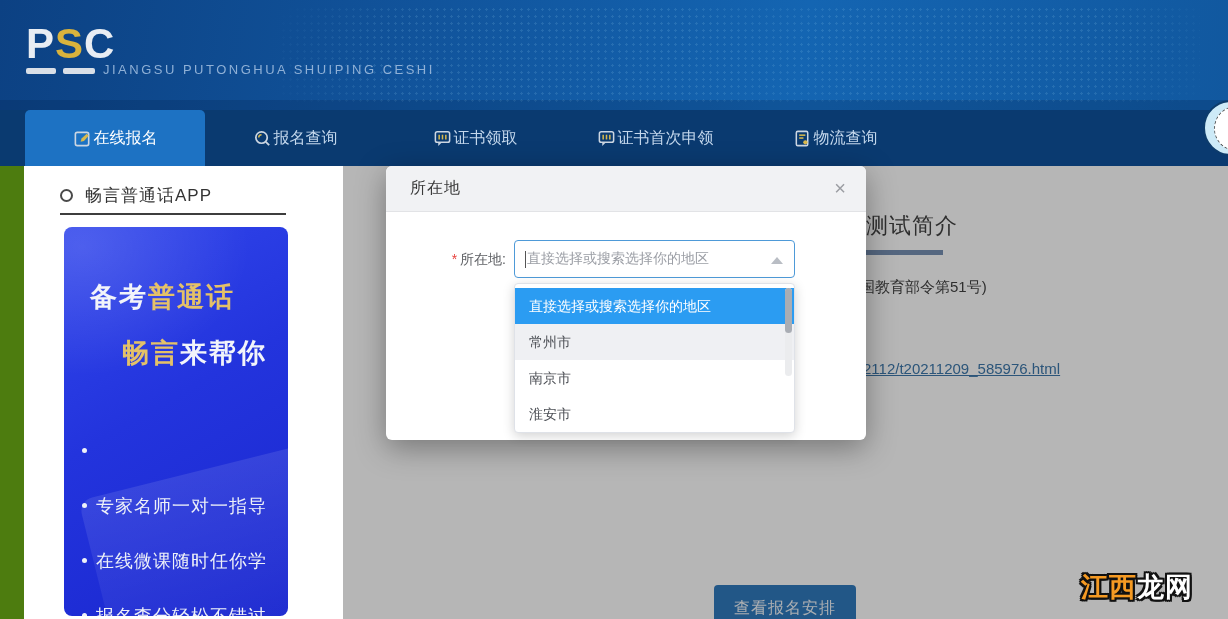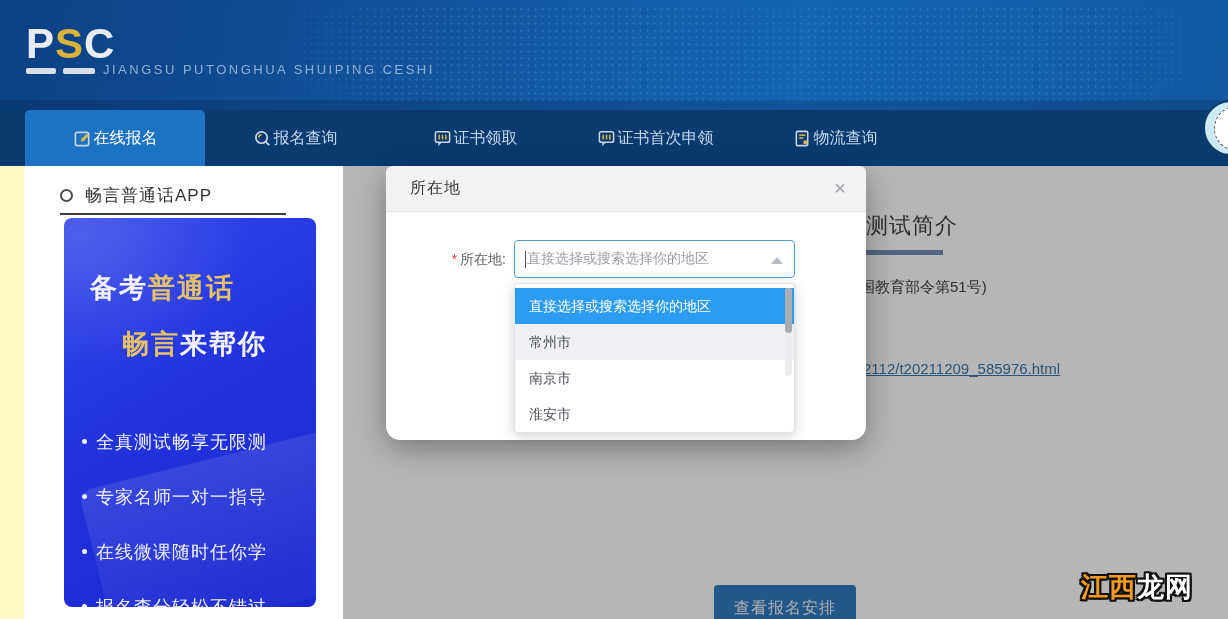--- a/index.html
+++ b/index.html
@@ -1,18 +1,18 @@
 <!DOCTYPE html>
 <html><head>
 <meta charset="utf-8">
 <style>
   * { margin:0; padding:0; box-sizing:border-box; }
   html,body { background:#9aa0a8; }
   body { font-family:"Liberation Sans","DejaVu Sans",sans-serif; }
-  .page { position:relative; width:1228px; height:619px; overflow:hidden; background:#fef9c3; margin:0 auto; }
+  .page { position:relative; width:1228px; height:619px; overflow:hidden; background:#4d7c0f; margin:0 auto; }
 
   
   .header { position:absolute; left:0; top:0; width:1228px; height:110px;
     background:linear-gradient(100deg,#0c4183 0%,#11549c 35%,#1465b2 65%,#11589f 100%); }
   .header::before { content:""; position:absolute; left:280px; top:6px; width:920px; height:98px;
     background-image:radial-gradient(rgba(150,210,240,.28) 1.1px, transparent 1.4px);
     background-size:7px 7px; opacity:.55;
     -webkit-mask-image:radial-gradient(ellipse 300px 120px at 30% 55%, #000 60%, transparent 100%),
       radial-gradient(ellipse 260px 110px at 75% 45%, #000 60%, transparent 100%);
     mask-image:radial-gradient(ellipse 300px 120px at 30% 55%, #000 60%, transparent 100%),
@@ -36,21 +36,21 @@
 
   
   .content { position:absolute; left:0; top:166px; width:1228px; height:453px; }
 
   
   .sidebar { position:absolute; left:24px; top:0; width:319px; height:453px; background:#ffffff; overflow:hidden; }
   .side-head { position:absolute; left:36px; top:18px; display:flex; align-items:center; gap:12px; }
   .side-dot { width:13px; height:13px; border:2.5px solid #4a4a4a; border-radius:50%; }
   .side-title { font-size:17px; color:#333; letter-spacing:1px; }
   .side-rule { position:absolute; left:36px; top:47px; width:226px; height:2px; background:#3d3d3d; }
-  .banner { position:absolute; left:40px; top:52px; width:252px; height:389px; border-radius:8px; overflow:hidden;
+  .banner { position:absolute; left:40px; top:61px; width:224px; height:389px; border-radius:8px; overflow:hidden;
     background:linear-gradient(150deg,#3247ec 0%,#2334dd 45%,#1a27cf 100%);padding-left:44px; }
   .banner::before { content:""; position:absolute; left:-60px; top:-40px; width:260px; height:200px;
     background:radial-gradient(ellipse at 30% 30%, rgba(255,255,255,.14), transparent 65%); }
   .banner::after { content:""; position:absolute; left:30px; top:240px; width:260px; height:160px;
     background:linear-gradient(180deg,rgba(255,255,255,.10),rgba(255,255,255,.03));
     border-radius:14px; transform:rotate(-14deg); }
   .bn-line1 { position:absolute; left:26px; top:52px; font-size:27px; font-weight:bold; letter-spacing:2px; z-index:2; }
   .bn-line2 { position:absolute; left:58px; top:108px; font-size:27px; font-weight:bold; letter-spacing:2px; z-index:2; }
   .bn-white { color:#f2f4fa; } .bn-gold { color:#e4c168; }
   .bn-bullets { position:absolute; left:18px; top:196px; z-index:2; }
@@ -65,21 +65,21 @@
   .main-link { position:absolute; left:520px; top:194px; font-size:15px; color:#2e6da4; text-decoration:underline; z-index:1; cursor:pointer; }
   .main-btn { position:absolute; left:371px; top:419px; width:142px; height:46px; background:#1f6fb8; border:none;
     border-radius:4px; color:#eef3f8; font-size:16px; letter-spacing:1px; z-index:1; cursor:pointer;
     font-family:"Liberation Sans","DejaVu Sans",sans-serif; }
   .dim { position:absolute; inset:0; background:rgba(42,42,42,.34); z-index:5; }
   .watermark { position:absolute; left:738px; top:403px; z-index:6; font-size:27px; font-weight:bold; letter-spacing:1px;
     text-shadow:-2px -2px 0 #111, 2px -2px 0 #111, -2px 2px 0 #111, 2px 2px 0 #111, 0 2px 0 #111, 0 -2px 0 #111, 2px 0 0 #111, -2px 0 0 #111; }
   .wm-orange { color:#f59a23; } .wm-white { color:#ffffff; }
 
   
-  .modal { position:absolute; left:386px; top:166px; width:480px; height:274px; background:#fff; border-radius:14px;
+  .modal { position:absolute; left:386px; top:166px; width:480px; height:274px; background:#fff; border-radius:6px;
     box-shadow:0 8px 30px rgba(0,0,0,.35); z-index:20; }
   .modal-head { position:relative; height:46px; background:#f1f2f4; border-bottom:1px solid #e2e3e6; border-radius:6px 6px 0 0; }
   .modal-title { position:absolute; left:24px; top:12px; font-size:16px; color:#3a3a3a; letter-spacing:1px; }
   .modal-close { position:absolute; right:20px; top:10px; font-size:20px; color:#9b9da2; cursor:pointer; line-height:24px; }
   .field-label { position:absolute; left:10px; top:74px; width:110px; text-align:right; font-size:14px; color:#606266; line-height:38px; }
   .req { color:#e8423e; margin-right:3px; }
   .select-box { position:absolute; left:128px; top:74px; width:281px; height:38px; border:1px solid #4e9ad8; border-radius:4px;
     background:#fff; display:flex; align-items:center; padding:0 28px 0 10px; cursor:pointer; }
   .caret { width:1px; height:17px; background:#555; margin-right:1px; }
   .select-ph { font-size:14px; color:#9b9ea5; white-space:nowrap; overflow:hidden; }
@@ -181,21 +181,20 @@
         <span class="side-dot"></span>
         <span class="side-title">畅言普通话APP</span>
       </div>
       <div class="side-rule"></div>
       <div class="banner">
         <div class="bn-line1"><span class="bn-white">备考</span><span class="bn-gold">普通话</span></div>
         <div class="bn-line2"><span class="bn-gold">畅言</span><span class="bn-white">来帮你</span></div>
         <div class="bn-bullets">
           <div class="bn-bullet">
               <span class="dot"></span>
-              <span>全真测试畅享无限测</span>
             </div>
           <div class="bn-bullet">
               <span class="dot"></span>
               <span>专家名师一对一指导</span>
             </div>
           <div class="bn-bullet">
               <span class="dot"></span>
               <span>在线微课随时任你学</span>
             </div>
           <div class="bn-bullet">

